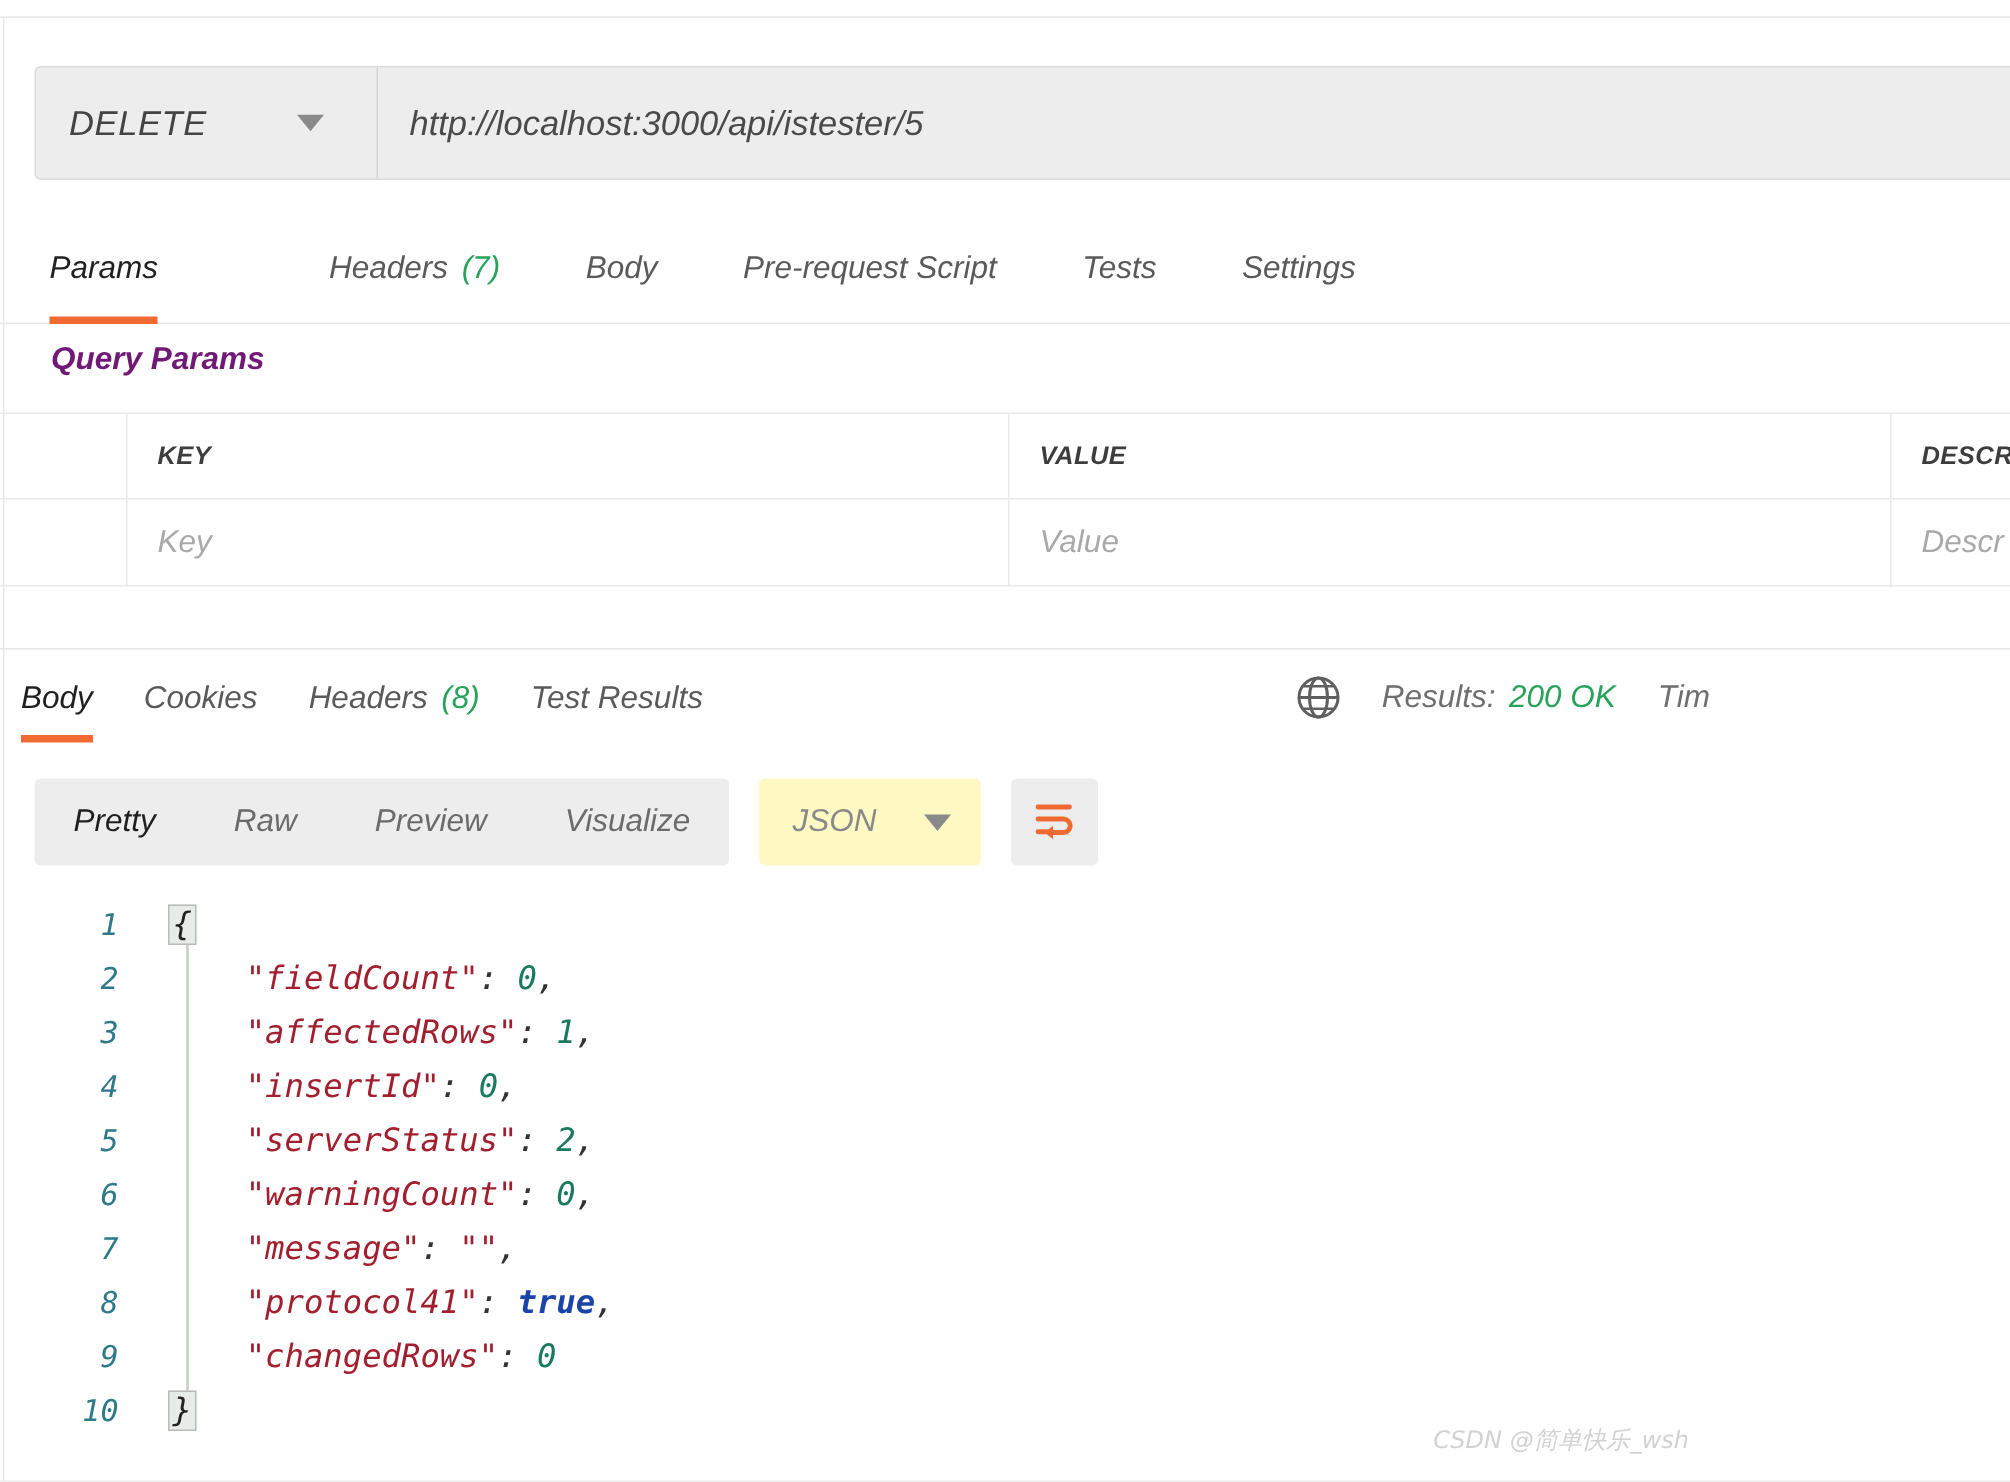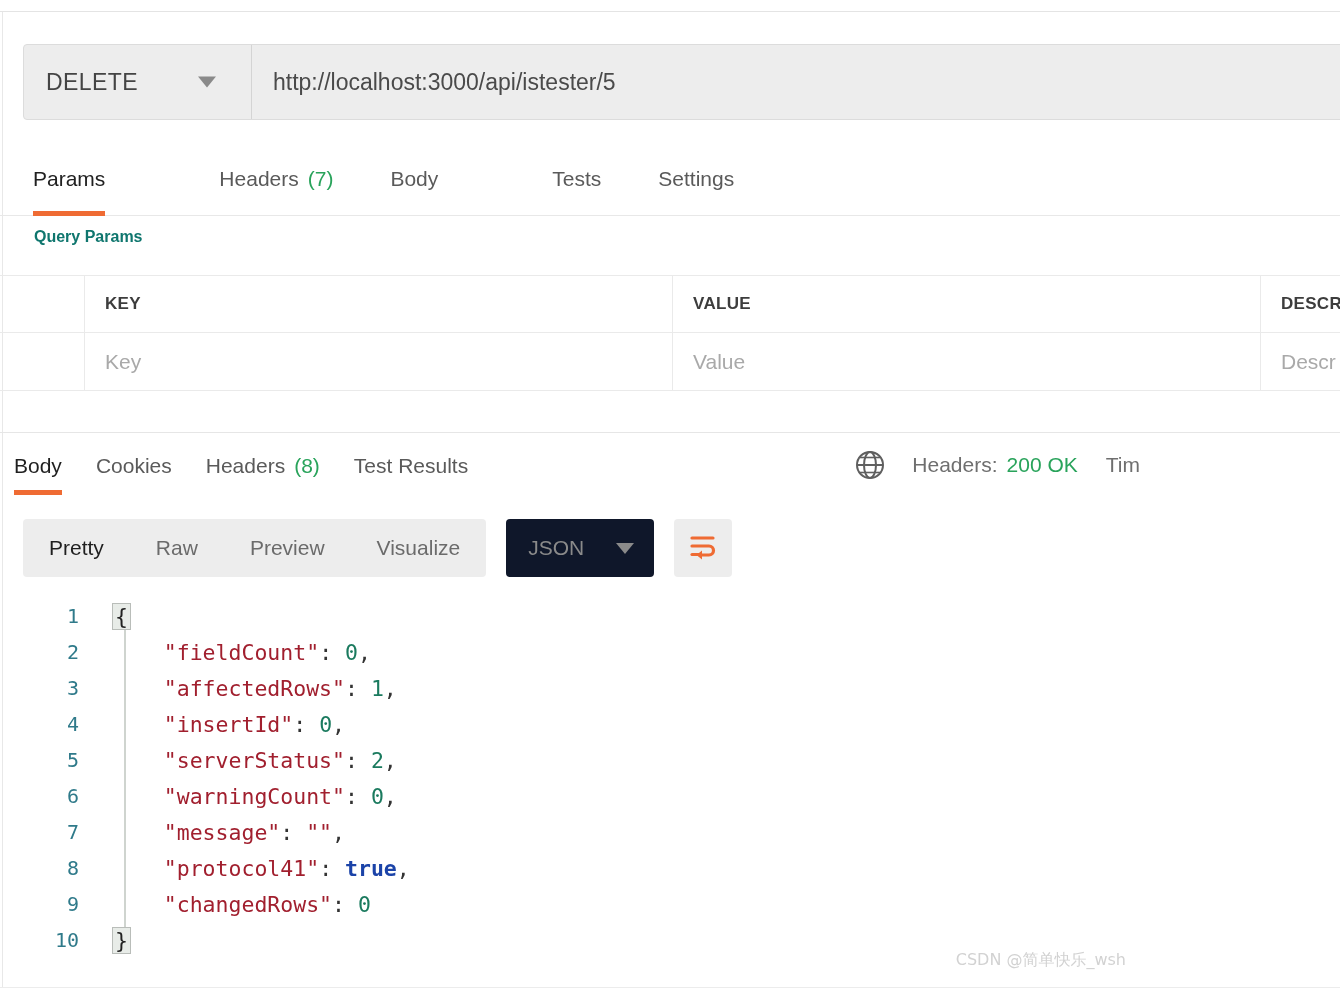--- a/index.html
+++ b/index.html
@@ -7,20 +7,21 @@
     margin: 0; padding: 0;
     width: 1340px; height: 988px;
     background: #ffffff;
     font-family: "Liberation Sans", sans-serif;
     overflow: hidden;
   }
   #root {
     position: relative;
     width: 1140px; height: 988px;
     background: #ffffff;
+    font-style: italic;
   }
 
   
   .top-rule {
     position: absolute; left: 0; top: 11px;
     width: 1340px; height: 1px; background: #e4e4e4;
   }
   .left-rule {
     position: absolute; left: 2px; top: 12px;
     width: 1px; height: 976px; background: #e8e8e8;
@@ -80,21 +81,21 @@
   .tab.active { color: #212121; }
   .tab .uline {
     position: absolute; left: 0; right: 0; bottom: 0;
     height: 5px; background: #ef6b33;
   }
   .hcount { color: #29a35b; margin-left: 9px; }
 
   
   .qp-title {
     position: absolute; left: 34px; top: 228px;
-    font-size: 16px; font-weight: bold; color: #0f766e;
+    font-size: 21px; font-weight: bold; color: #701a75;
   }
   .qp-table {
     position: absolute; left: 0; top: 275px;
     width: 1340px;
   }
   .qp-row { display: flex; width: 1340px; }
   .qp-head { height: 58px; }
   .qp-body { height: 58px; }
   .qp-cell {
     border-right: 1px solid #eaeaea;
@@ -154,21 +155,21 @@
     display: flex; align-items: flex-start;
   }
   .seg .sbtn {
     font-size: 21px; color: #6b6b6b;
     padding: 0 26px; height: 58px;
     display: flex; align-items: center;
   }
   .seg .sbtn.active { color: #1f1f1f; }
   .fmt {
     margin-left: 20px; height: 58px; width: 148px;
-    background: #0f172a; border-radius: 4px;
+    background: #fef9c3; border-radius: 4px;
     display: flex; align-items: center; justify-content: space-between;
     padding: 0 20px 0 22px;
   }
   .fmt-label { font-size: 21px; color: #8a8a8a; }
   .fmt-caret {
     width: 0; height: 0;
     border-left: 9px solid transparent;
     border-right: 9px solid transparent;
     border-top: 11px solid #8a8a8a;
   }
@@ -248,20 +249,23 @@
     <div class="spacer-sm"></div>
     <div class="tab">
       <span>Headers</span>
       <span class="hcount">(7)</span>
     </div>
     <div class="spacer-sm"></div>
     <div class="tab">
       <span>Body</span>
     </div>
     <div class="spacer-sm"></div>
+    <div class="tab">
+      <span>Pre-request Script</span>
+    </div>
     <div class="spacer-sm"></div>
     <div class="tab">
       <span>Tests</span>
     </div>
     <div class="spacer-sm"></div>
     <div class="tab">
       <span>Settings</span>
     </div>
   </div>
 
@@ -306,21 +310,21 @@
   <div class="status-wrap">
     <span class="globe-ico">
       <svg width="32" height="32" viewBox="0 0 32 32">
         <circle cx="16" cy="16" r="13" fill="none" stroke="#5f5f5f" stroke-width="2"></circle>
         <ellipse cx="16" cy="16" rx="6" ry="13" fill="none" stroke="#5f5f5f" stroke-width="2"></ellipse>
         <line x1="3" y1="16" x2="29" y2="16" stroke="#5f5f5f" stroke-width="2"></line>
         <line x1="6" y1="8.5" x2="26" y2="8.5" stroke="#5f5f5f" stroke-width="1.6"></line>
         <line x1="6" y1="23.5" x2="26" y2="23.5" stroke="#5f5f5f" stroke-width="1.6"></line>
       </svg>
     </span>
-    <span class="status-label">Headers:</span>
+    <span class="status-label">Results:</span>
     <span class="status-val">200 OK</span>
     <span class="time-label">Tim</span>
   </div>
 
   <div class="body-toolbar">
     <div class="seg">
       <span class="sbtn active">Pretty</span>
       <span class="sbtn">Raw</span>
       <span class="sbtn">Preview</span>
       <span class="sbtn">Visualize</span>

